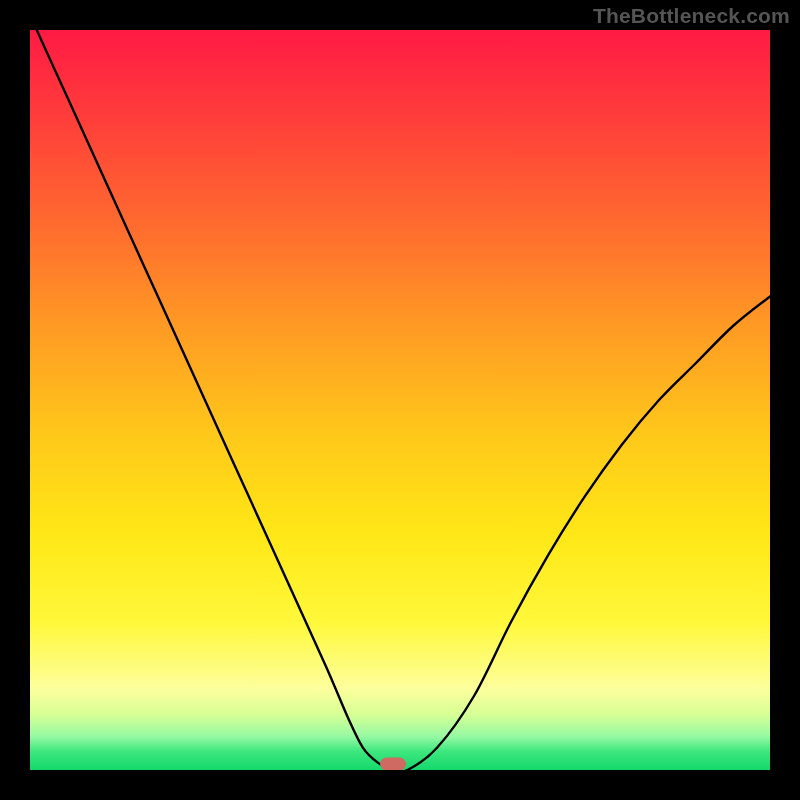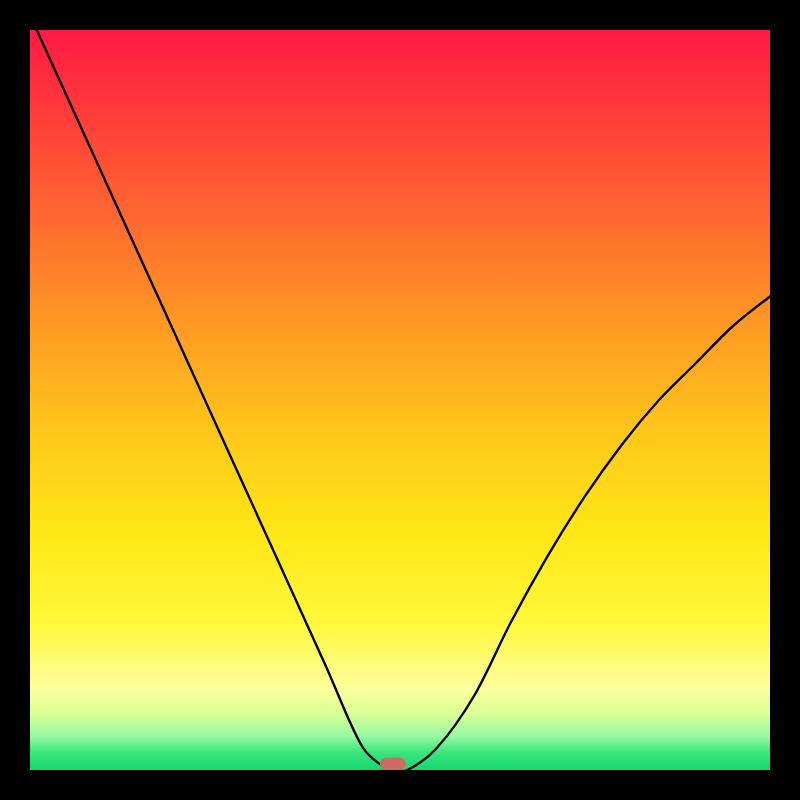--- a/index.html
+++ b/index.html
@@ -78,20 +78,21 @@
     background: #cf6a63;
     z-index: 4;
     transform: translate(-50%, -50%);
   }
 </style>
 </head>
 <body>
 
 <div class="frame">
 
+  <div class="watermark">TheBottleneck.com</div>
 
   <div class="plot-area">
     <div class="gradient"></div>
 
     <svg class="curve" viewBox="0 0 740 740" preserveAspectRatio="none">
       <path d="M 0.0 -14.8 C 6.2 -1.2, 24.7 39.5, 37.0 66.6 C 49.3 93.7, 61.7 120.9, 74.0 148.0 C 86.3 175.1, 98.7 202.3, 111.0 229.4 C 123.3 256.5, 135.7 283.7, 148.0 310.8 C 160.3 337.9, 172.7 365.1, 185.0 392.2 C 197.3 419.3, 209.7 446.5, 222.0 473.6 C 234.3 500.7, 246.7 527.9, 259.0 555.0 C 271.3 582.1, 286.1 614.2, 296.0 636.4 C 305.9 658.6, 312.0 674.6, 318.2 688.2 C 324.4 701.8, 328.1 710.4, 333.0 717.8 C 337.9 725.2, 342.9 728.9, 347.8 732.6 C 352.7 736.3, 357.7 738.8, 362.6 740.0 C 367.5 741.2, 370.0 743.7, 377.4 740.0 C 384.8 736.3, 395.9 730.1, 407.0 717.8 C 418.1 705.5, 431.7 687.0, 444.0 666.0 C 456.3 645.0, 468.7 615.4, 481.0 592.0 C 493.3 568.6, 505.7 546.4, 518.0 525.4 C 530.3 504.4, 542.7 484.7, 555.0 466.2 C 567.3 447.7, 579.7 430.4, 592.0 414.4 C 604.3 398.4, 616.7 383.6, 629.0 370.0 C 641.3 356.4, 653.7 345.3, 666.0 333.0 C 678.3 320.7, 690.7 307.1, 703.0 296.0 C 715.3 284.9, 733.8 271.3, 740.0 266.4"></path>
     </svg>
 
     <div class="marker" style="left: 362.6px; top: 734px;"></div>
   </div>

